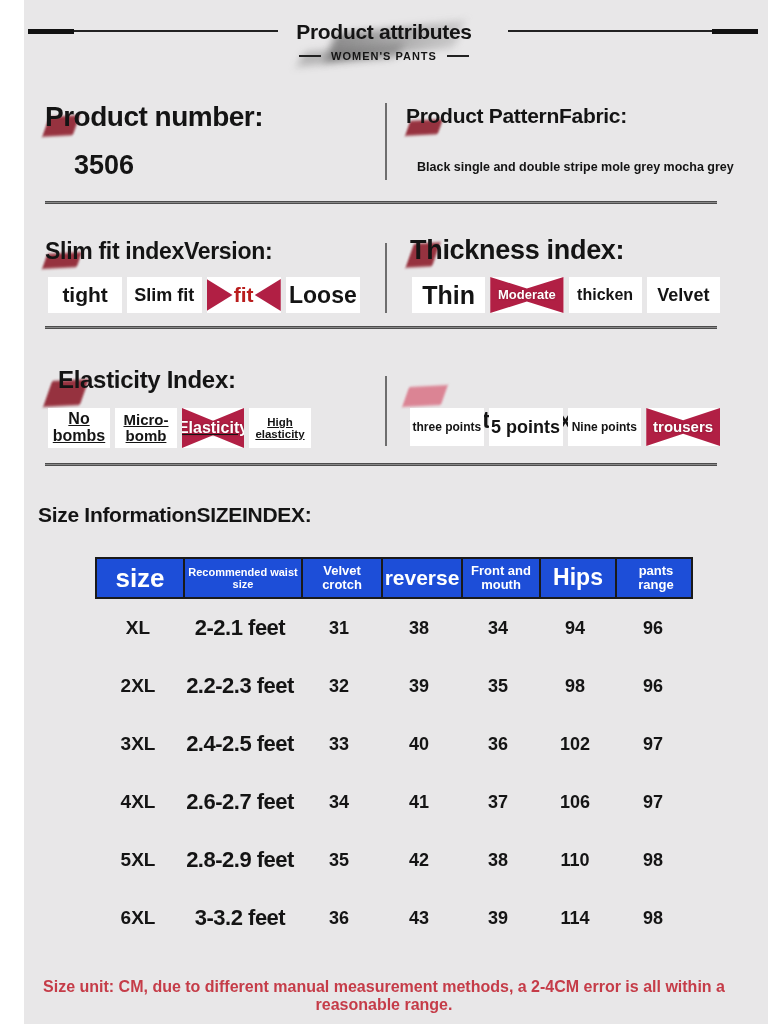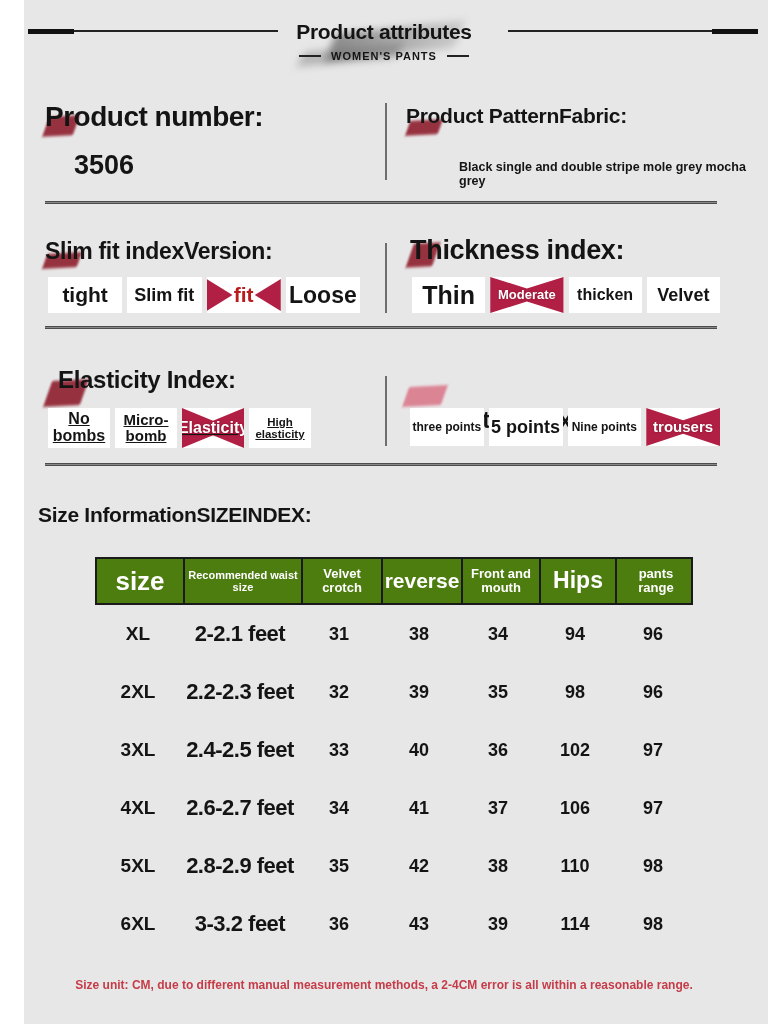--- a/index.html
+++ b/index.html
@@ -36,21 +36,21 @@
   .stamp-2 { left:408px; top:120px; width:32px; height:15px; }
   .stamp-3 { left:45px;  top:253px; width:34px; height:15px; }
   .stamp-4 { left:410px; top:243px; width:26px; height:24px; }
   .stamp-5 { left:48px;  top:380px; width:36px; height:26px; }
   .stamp-6 { left:406px; top:386px; width:38px; height:20px; background:#d86c80; opacity:.8; }
 
   
   .product-number-label { position:absolute; left:45px; top:101px; font-size:28px; letter-spacing:-0.5px; }
   .product-number-value { position:absolute; left:74px; top:150px; font-size:27px; }
   .fabric-label { position:absolute; left:406px; top:104px; font-size:21px; letter-spacing:-0.3px; }
-  .fabric-value { position:absolute; left:417px; top:160px; font-size:12.5px;margin-left:42px; }
+  .fabric-value { position:absolute; left:417px; top:160px; font-size:12.5px; }
 
   .vdiv { position:absolute; width:2px; background:#6e6e6e; }
   .vdiv-1 { left:385px; top:103px; height:77px; }
   .vdiv-2 { left:385px; top:243px; height:70px; }
   .vdiv-3 { left:385px; top:376px; height:70px; }
 
   .hr { position:absolute; left:45px; width:672px; height:3px;
     background:linear-gradient(#2f2f2f, #888 50%, #2f2f2f); }
   .hr-1 { top:201px; } .hr-2 { top:326px; } .hr-3 { top:463px; }
 
@@ -91,35 +91,35 @@
   #attr-2 .chip:nth-child(1) span{font-size:16px} #attr-2 .chip:nth-child(2) span{font-size:15px}
   #attr-2 .chip:nth-child(3) span{font-size:16px} #attr-2 .chip:nth-child(4) span{font-size:11.5px}
   #attr-3 .chip:nth-child(1) span{font-size:12px} #attr-3 .chip:nth-child(2) span{font-size:18px}
   #attr-3 .chip:nth-child(3) span{font-size:12px} #attr-3 .chip:nth-child(4) span{font-size:15px}
 
   
   .size-heading { position:absolute; left:38px; top:503px; font-size:21px; letter-spacing:-0.3px; }
 
   .size-table { position:absolute; left:95px; top:557px; width:598px; }
   .thead { display:grid; grid-template-columns:86px 118px 80px 80px 78px 76px 80px;
-    background:#4d7c0f; border:2px solid #1a1a1a; height:48px; }
+    background:#1d4ed8; border:2px solid #1a1a1a; height:42px; }
   .th { color:#fff; display:flex; align-items:center; justify-content:center; text-align:center;
     line-height:1.1; padding:0 3px; }
   .th + .th { border-left:2px solid #1a1a1a; }
   .th:nth-child(1){font-size:26px} .th:nth-child(2){font-size:11px}
   .th:nth-child(3){font-size:13px} .th:nth-child(4){font-size:21px}
   .th:nth-child(5){font-size:13px} .th:nth-child(6){font-size:23px}
   .th:nth-child(7){font-size:13px}
 
   .tbody .tr { display:grid; grid-template-columns:86px 118px 80px 80px 78px 76px 80px; height:58px; }
   .td { display:flex; align-items:center; justify-content:center; font-size:18px; }
   .td:nth-child(1){font-size:19px} .td:nth-child(2){font-size:22px; letter-spacing:-0.5px;}
 
   .size-note { position:absolute; left:0; top:978px; width:768px; text-align:center;
-    color:#c53c48; font-size:12px; }
+    color:#c53c48; font-size:16px; }
 </style>
 </head>
 <body>
 
 <div class="page">
   <div class="left-strip"></div>
 
   <div class="deco deco-left-thick"></div>
   <div class="deco deco-thin deco-left-thin"></div>
   <div class="deco deco-thin deco-right-thin"></div>

